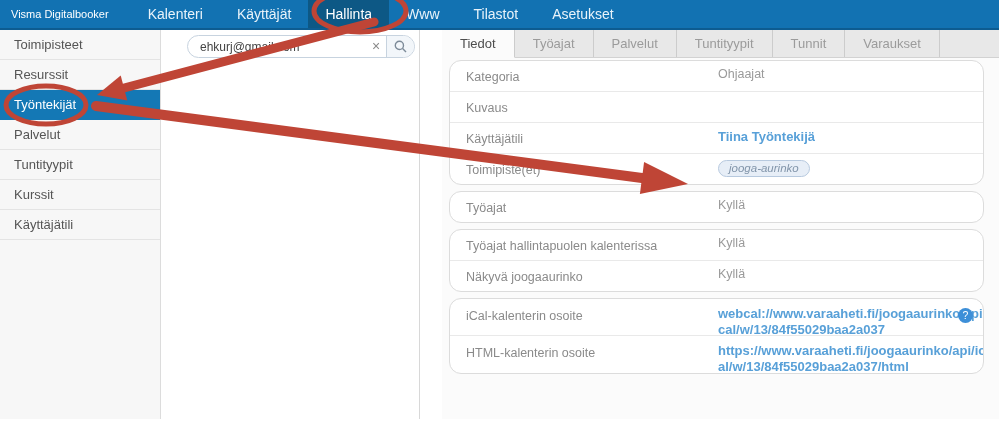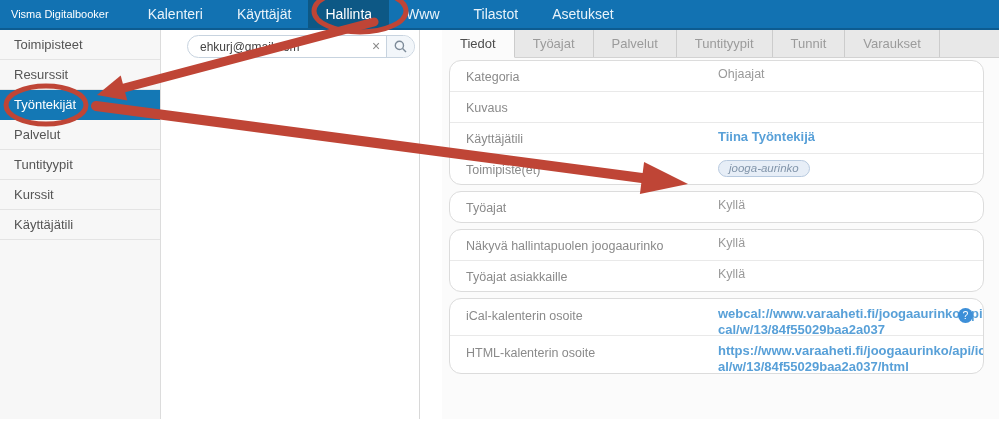--- a/index.html
+++ b/index.html
@@ -123,22 +123,22 @@
           <div class="panel">
             <div class="prow"><span class="lbl">Kategoria</span><span class="val">Ohjaajat</span></div>
             <div class="prow"><span class="lbl">Kuvaus</span><span class="val"></span></div>
             <div class="prow"><span class="lbl">Käyttäjätili</span><span class="val"><a href="#">Tiina Työntekijä</a></span></div>
             <div class="prow"><span class="lbl">Toimipiste(et)</span><span class="val"><span class="badge">jooga-aurinko</span></span></div>
           </div>
           <div class="panel">
             <div class="prow"><span class="lbl">Työajat</span><span class="val">Kyllä</span></div>
           </div>
           <div class="panel">
-            <div class="prow"><span class="lbl">Näkyvä hallintapuolen joogaaurinko</span><span class="val">Kyllä</span></div>
-            <div class="prow"><span class="lbl">Työajat asiakkaille</span><span class="val">Kyllä</span></div>
+            <div class="prow"><span class="lbl">Työajat hallintapuolen kalenterissa</span><span class="val">Kyllä</span></div>
+            <div class="prow"><span class="lbl">Näkyvä joogaaurinko</span><span class="val">Kyllä</span></div>
           </div>
           <div class="panel">
             <div class="prow url-row"><span class="lbl">iCal-kalenterin osoite</span><span class="val"><a href="#">webcal://www.varaaheti.fi/joogaaurinko/api/ical/w/13/84f55029baa2a037</a></span><span class="help-icon">?</span></div>
             <div class="prow url-row"><span class="lbl">HTML-kalenterin osoite</span><span class="val"><a href="#">https://www.varaaheti.fi/joogaaurinko/api/ical/w/13/84f55029baa2a037/html</a></span></div>
           </div>
         </div>
     </main>
   </div>
 
   <svg class="anno-overlay" width="999" height="421" viewBox="0 0 999 421">

